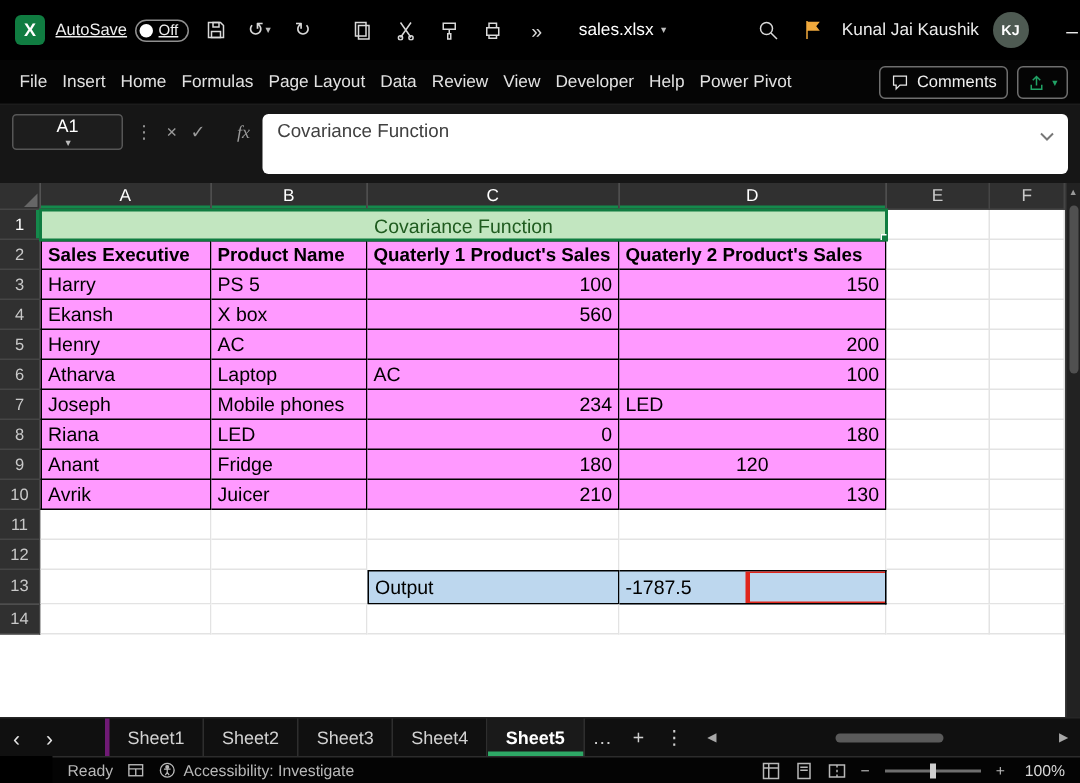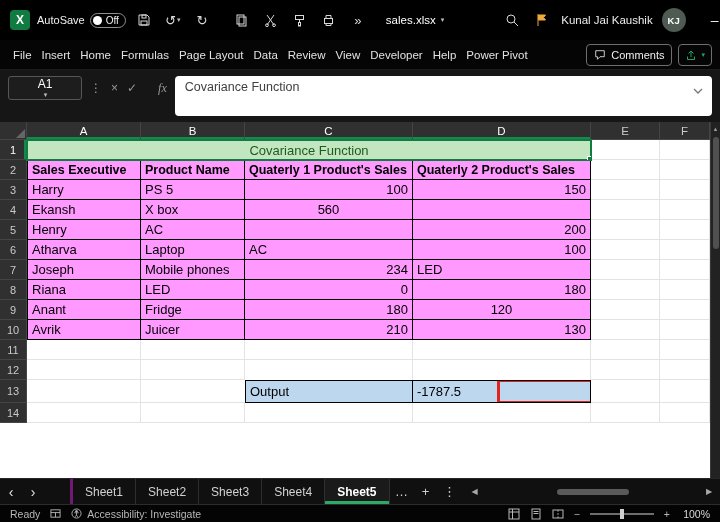--- a/index.html
+++ b/index.html
@@ -4,21 +4,21 @@
 <title>Excel</title>
 <style>
   * { margin:0; padding:0; box-sizing:border-box; }
   html,body { width:720px; height:522px; overflow:hidden; }
   body { font-family:"Liberation Sans","DejaVu Sans",sans-serif; background:#000; color:#e6e6e6; }
   .app { width:720px; height:522px; display:flex; flex-direction:column; }
 
   
   .titlebar { flex:0 0 40px; background:#000; display:flex; align-items:center; padding-left:10px; gap:7px; font-size:11px; overflow:hidden; }
   .xl-logo { width:20px; height:20px; background:#107C41; border-radius:4px; color:#fff; font-weight:bold; font-size:12px; display:flex; align-items:center; justify-content:center; flex:0 0 auto; }
-  .autosave { display:flex; align-items:center; gap:5px; color:#f0f0f0; }
+  .autosave { display:flex; align-items:center; gap:5px; color:#f0f0f0;text-decoration:underline; }
   .toggle { display:flex; align-items:center; gap:4px; border:1px solid #8f8f8f; border-radius:8px; height:15px; padding:0 6px 0 2px; }
   .knob { width:9px; height:9px; border-radius:50%; background:#fff; }
   .as-state { font-size:10px; color:#f0f0f0; }
   .tbicon { width:22px; height:24px; display:flex; align-items:center; justify-content:center; color:#d9d9d9; font-size:13px; flex:0 0 auto; }
   .tbicon svg { stroke:#d9d9d9; fill:none; stroke-width:1; }
   .mini-dd { font-size:7px; color:#bdbdbd; margin-left:1px; }
   .tb-sep { width:1px; height:16px; background:#3a3a3a; margin:0 2px; }
   .fname { display:flex; align-items:center; gap:4px; margin-left:10px; font-size:11.5px; color:#fff; white-space:nowrap; }
   .search-btn { margin-left:50px; }
   .flag-btn { margin-left:auto; }
@@ -81,21 +81,21 @@
   .stab { padding:0 12px; display:flex; align-items:center; border-right:1px solid #2e2e2e; }
   .stab:first-child { border-left:3px solid #701a75; }
   .stab.active { color:#fff; font-weight:bold; box-shadow:inset 0 -3px 0 #2EA866; background:#1a1a1a; }
   .tab-btn { width:24px; display:flex; align-items:center; justify-content:center; color:#cfcfcf; font-size:13px; }
   .hscroll { flex:1; display:flex; align-items:center; margin:0 4px 0 6px; gap:2px; }
   .hs-arrow { color:#a8a8a8; font-size:8px; width:14px; text-align:center; }
   .hs-track { flex:1; height:8px; display:flex; align-items:center; }
   .hs-thumb { width:72px; height:6px; border-radius:3px; background:#5a5a5a; margin-left:34%; }
 
   
-  .statusbar { flex:0 0 18px; background:#040404; border-top:1px solid #2c2c2c; display:flex; align-items:center; font-size:10.5px; color:#b8b8b8; padding:0 10px; gap:10px; }
+  .statusbar { flex:0 0 18px; background:#040404; border-top:1px solid #2c2c2c; display:flex; align-items:center; font-size:10.5px; color:#b8b8b8; padding:0 10px; gap:10px;margin-left:35px; }
   .sb-group { display:flex; align-items:center; gap:5px; }
   .sb-right { margin-left:auto; display:flex; align-items:center; gap:10px; }
   .sb-icon { display:flex; align-items:center; }
   .sb-icon svg { stroke:#b8b8b8; fill:none; }
   .zoom-track { width:64px; height:2px; background:#6e6e6e; position:relative; }
   .zoom-thumb { position:absolute; left:30px; top:-4px; width:4px; height:10px; background:#cfcfcf; }
   .zoom-pct { min-width:30px; text-align:right; color:#d8d8d8; }
 </style>
 </head>
 <body>
@@ -269,21 +269,21 @@
         <td class="pink">PS 5</td>
         <td class="pink auto" style="text-align: right;">100</td>
         <td class="pink auto" style="text-align: right;">150</td>
         <td class="cell"></td>
         <td class="cell"></td>
       </tr>
       <tr class="gr">
         <th class="rh">4</th>
         <td class="pink bl">Ekansh</td>
         <td class="pink">X box</td>
-        <td class="pink auto" style="text-align: center;">560</td>
+        <td class="pink auto" style="text-align: right;">560</td>
         <td class="pink auto"></td>
         <td class="cell"></td>
         <td class="cell"></td>
       </tr>
       <tr class="gr">
         <th class="rh">5</th>
         <td class="pink bl">Henry</td>
         <td class="pink">AC</td>
         <td class="pink auto"></td>
         <td class="pink auto" style="text-align: right;">200</td>

